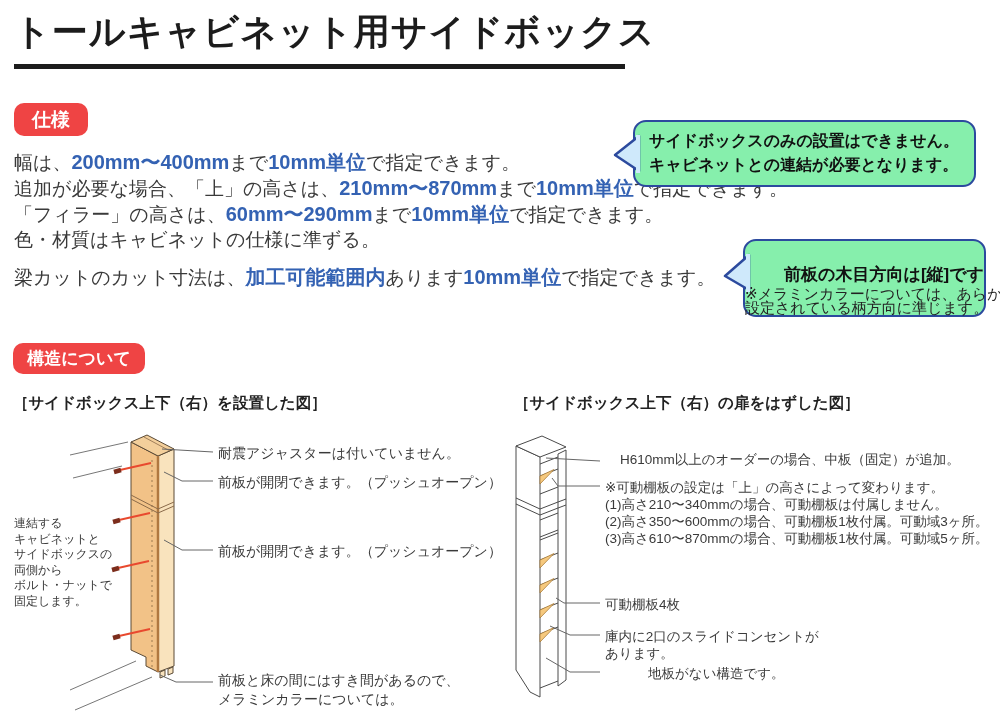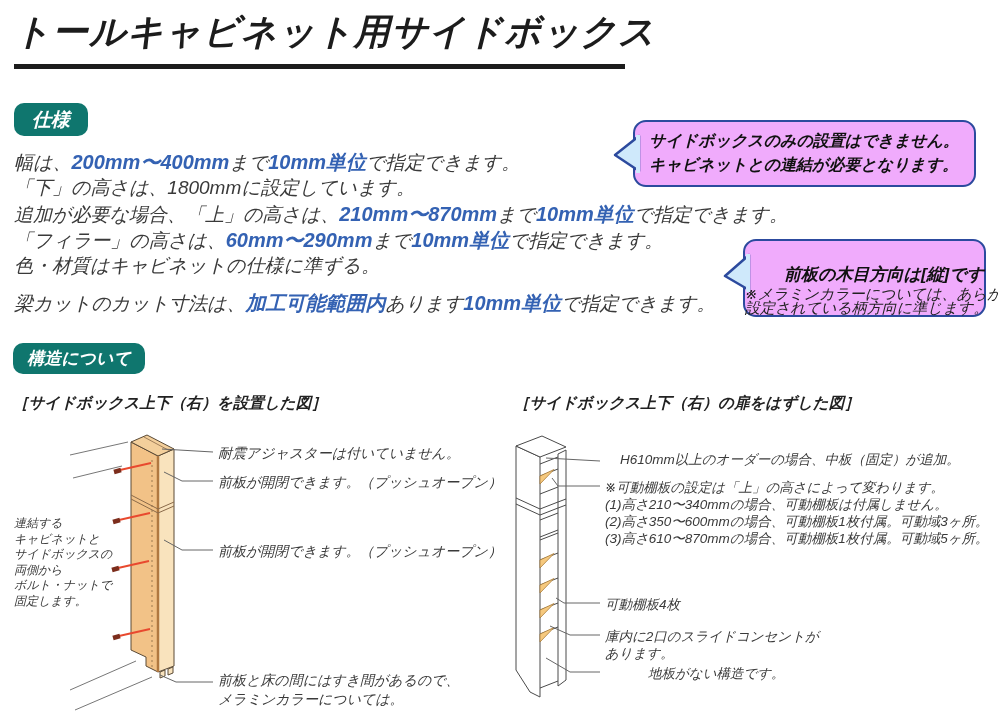--- a/index.html
+++ b/index.html
@@ -1,46 +1,46 @@
 <!DOCTYPE html>
 <html><head>
 <meta charset="utf-8">
 <style>
   html,body{margin:0;padding:0;}
   body{
     width:1000px;height:722px;background:#ffffff;overflow:hidden;
     font-family:"Liberation Sans","DejaVu Sans",sans-serif;
     -webkit-font-smoothing:antialiased;
   }
-  .page{position:relative;width:1000px;height:722px;font-style:italic;}
+  .page{position:relative;width:1000px;height:722px;}
 
   
   .title{
     position:absolute;left:14px;top:8px;margin:0;
     font-size:36px;font-weight:700;color:#1c1c1c;letter-spacing:1px;white-space:nowrap;
   }
   .title-rule{position:absolute;left:14px;top:64px;width:611px;height:5px;background:#1c1c1c;}
 
   
   .badge{
-    position:absolute;background:#0f766e;color:#ffffff;font-weight:700;
+    position:absolute;background:#ef4444;color:#ffffff;font-weight:700;
     text-align:center;border-radius:10px;white-space:nowrap;
   }
   .badge-spec{left:14px;top:103px;width:74px;height:33px;line-height:33px;font-size:19px;}
   .badge-structure{left:13px;top:343px;width:132px;height:31px;line-height:31px;font-size:17px;}
 
   
   .spec-block{position:absolute;left:14px;top:149px;width:740px;color:#3a3a3a;font-size:19px;}
   .spec-line{height:26px;line-height:26px;white-space:nowrap;}
   .spec-line.gap{margin-top:11px;}
   .hl{color:#3462b3;font-weight:700;font-size:20px;}
 
   
   .callout{
-    position:absolute;background:#f0abfc;border:2.5px solid #2c4a9e;border-radius:13px;
+    position:absolute;background:#86efac;border:2.5px solid #2c4a9e;border-radius:13px;
     box-sizing:border-box;color:#111;
   }
   .callout-install{left:633px;top:120px;width:343px;height:67px;padding:7px 0 0 14px;}
   .callout-install .co-line{font-size:16px;font-weight:700;line-height:24px;white-space:nowrap;}
   .callout-grain{left:743px;top:239px;width:243px;height:78px;text-align:right;padding-top:22px;}
   .callout-grain .co-title{font-size:17px;font-weight:700;line-height:24px;white-space:nowrap;}
   .callout-grain .co-note{font-size:15px;line-height:14px;color:#222;white-space:nowrap;}
   .tail{position:absolute;left:-23px;top:9px;width:28px;height:44px;overflow:visible;}
 
   
@@ -64,23 +64,20 @@
 <div class="page">
 
   <h1 class="title">トールキャビネット用サイドボックス</h1>
   <div class="title-rule"></div>
 
   <div class="badge badge-spec">仕様</div>
 
   <div class="spec-block">
     <div class="spec-line">
       <span>幅は、</span><span class="hl">200mm〜400mm</span><span>まで</span><span class="hl">10mm単位</span><span>で指定できます。</span>
-    </div>
-    <div class="spec-line">
-      <span>「下」の高さは、1800mmに設定しています。</span>
     </div>
     <div class="spec-line">
       <span>追加が必要な場合、「上」の高さは、</span><span class="hl">210mm〜870mm</span><span>まで</span><span class="hl">10mm単位</span><span>で指定できます。</span>
     </div>
     <div class="spec-line">
       <span>「フィラー」の高さは、</span><span class="hl">60mm〜290mm</span><span>まで</span><span class="hl">10mm単位</span><span>で指定できます。</span>
     </div>
     <div class="spec-line">
       <span>色・材質はキャビネットの仕様に準ずる。</span>
     </div>

